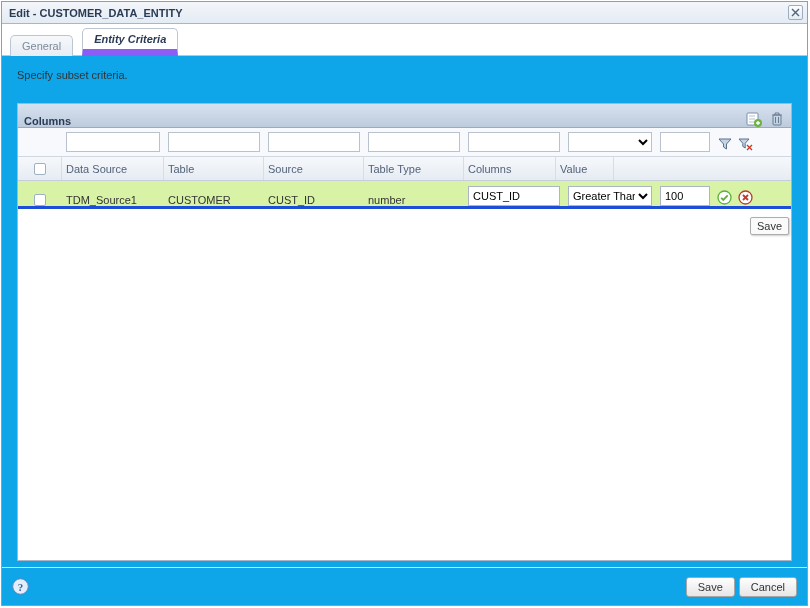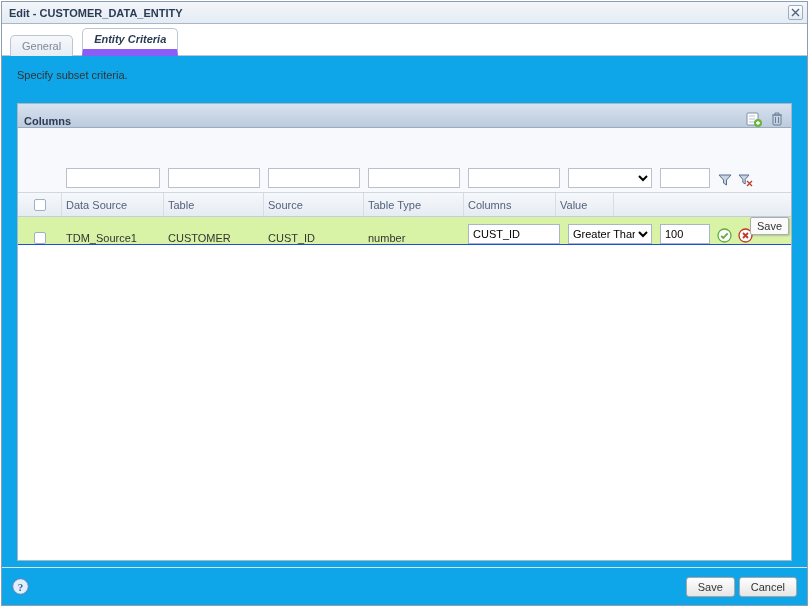--- a/index.html
+++ b/index.html
@@ -112,21 +112,21 @@
     width: 100%;
   }
   .filter-row {
     background: #f7f9fc;
     border-bottom: 1px solid #cfd7e1;
     padding: 4px 0;
   }
   .col { padding: 0 4px; overflow:hidden; white-space:nowrap; text-overflow:ellipsis; }
   .c-chk   { width: 44px; flex: none; display:flex; justify-content:center; }
   .c-ds    { width: 102px; flex: none; }
-  .c-table { width: 100px; flex: none; margin-top: 36px; }
+  .c-table { width: 100px; flex: none; }
   .c-col   { width: 100px; flex: none; }
   .c-dtype { width: 100px; flex: none; }
   .c-label { width: 100px; flex: none; }
   .c-op    { width: 92px;  flex: none; }
   .c-val   { width: 58px;  flex: none; }
   .c-act   { width: 48px;  flex: none; display:flex; align-items:center; gap:4px; justify-content:flex-start; padding-left:2px;}
 
   .filter-row input[type=text] {
     width: 100%;
     height: 20px;
@@ -152,21 +152,21 @@
   .header-row .col {
     border-right: 1px solid #d6dde6;
     height: 100%;
     display:flex;
     align-items:center;
   }
   .header-row .col:last-child { border-right:none; }
 
   .data-row {
     background: #d8f3a6;
-    border-bottom: 1px solid #1d4ed8;
+    border-bottom: 3px solid #1d4ed8;
     height: 28px;
   }
   .data-row input[type=text] {
     width: 100%;
     height: 20px;
     border: 1px solid #aab6c5;
     background: #fff;
     padding: 0 4px;
     font: inherit;
   }

